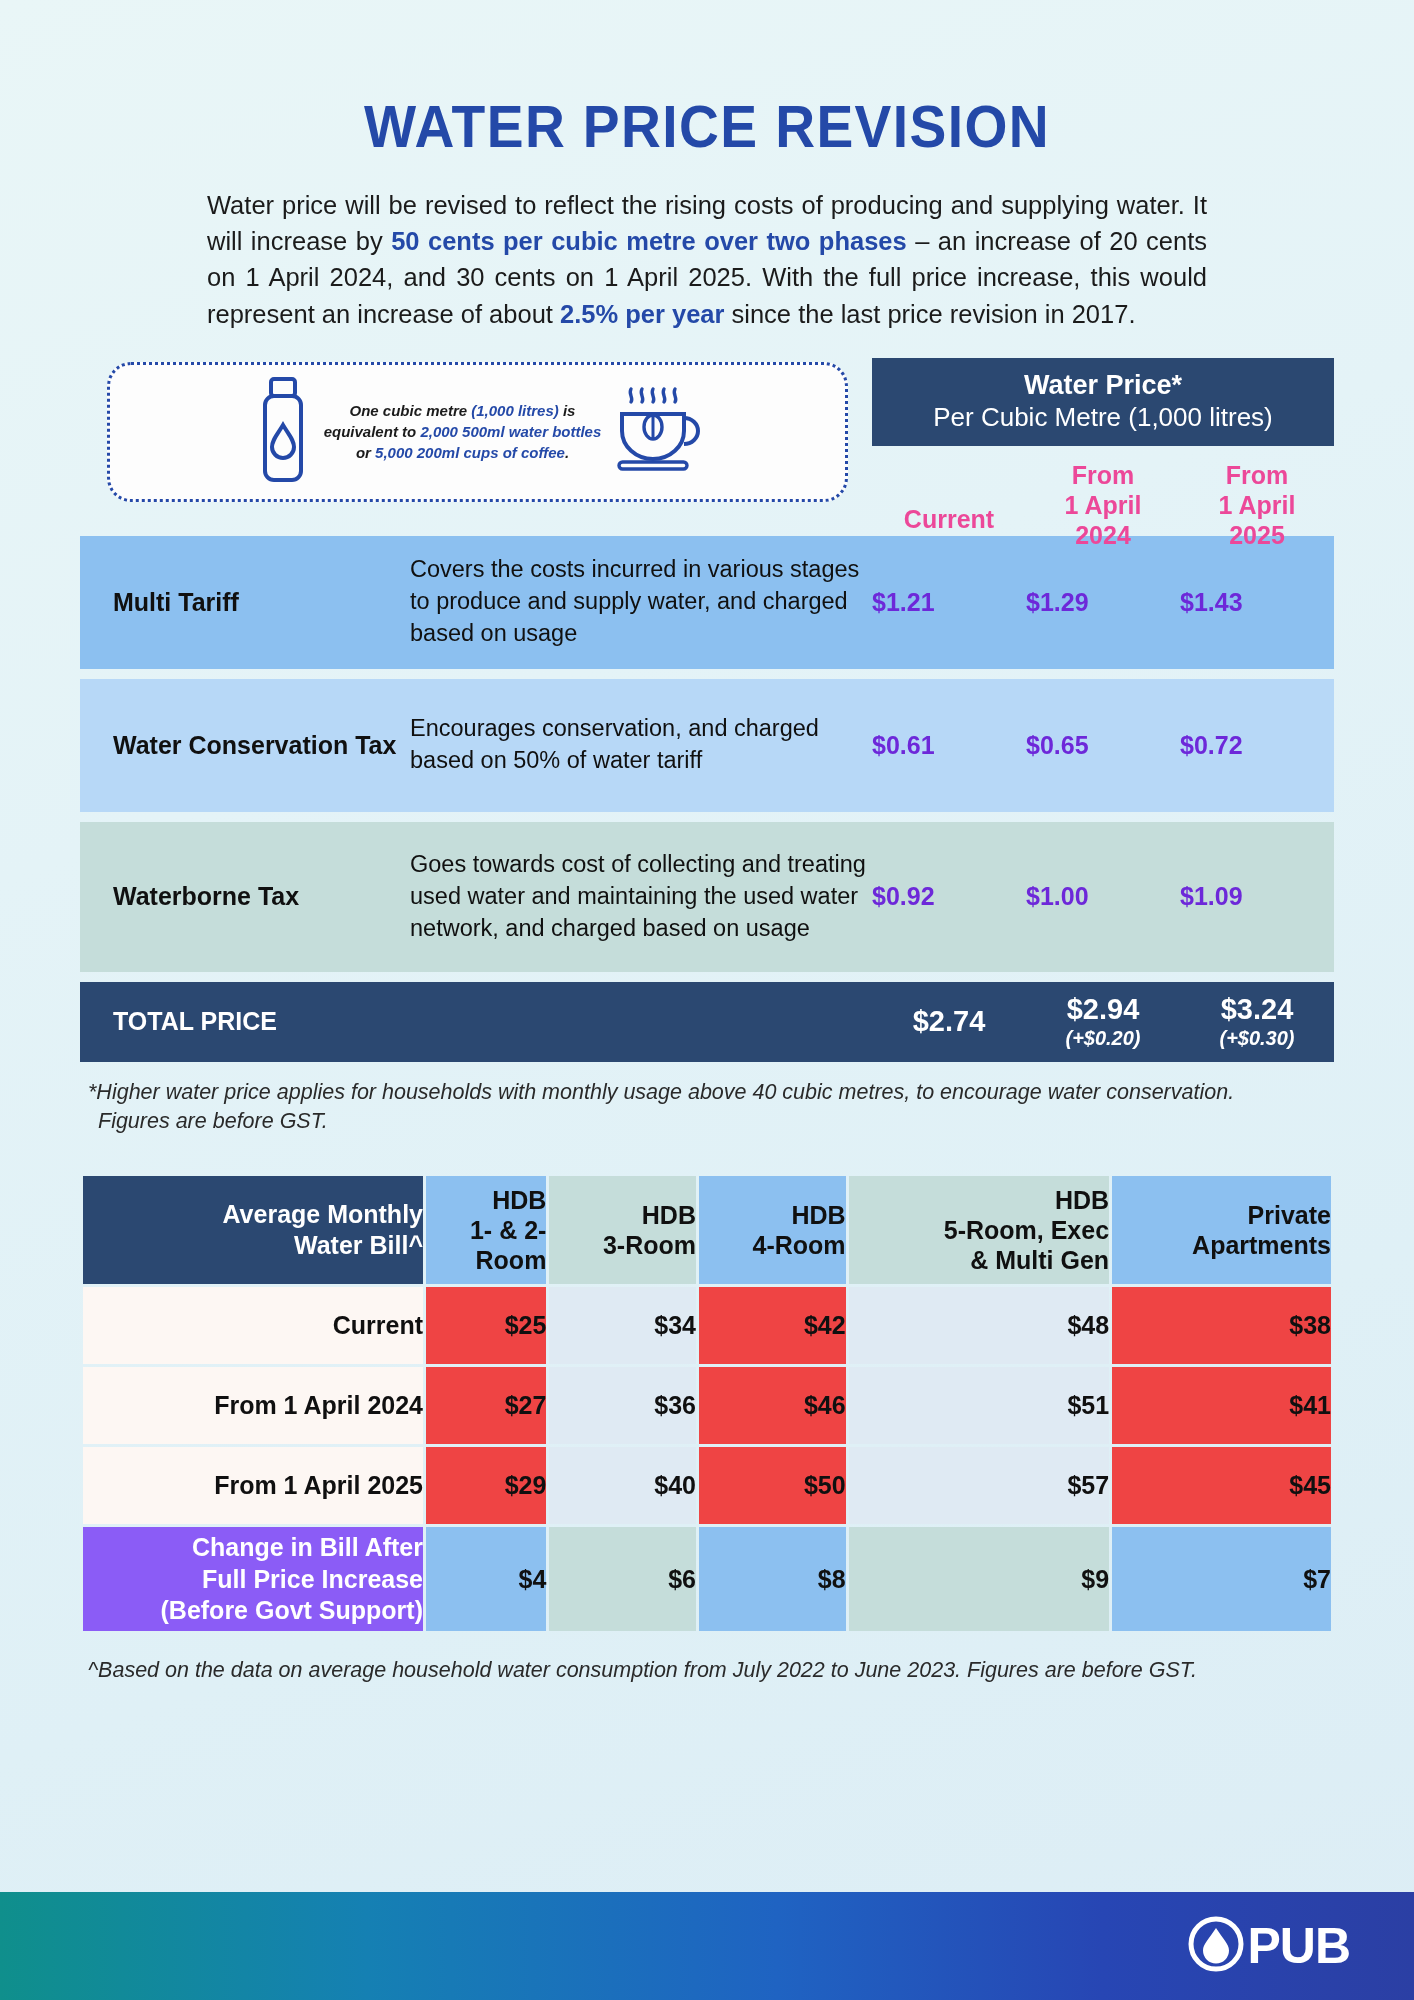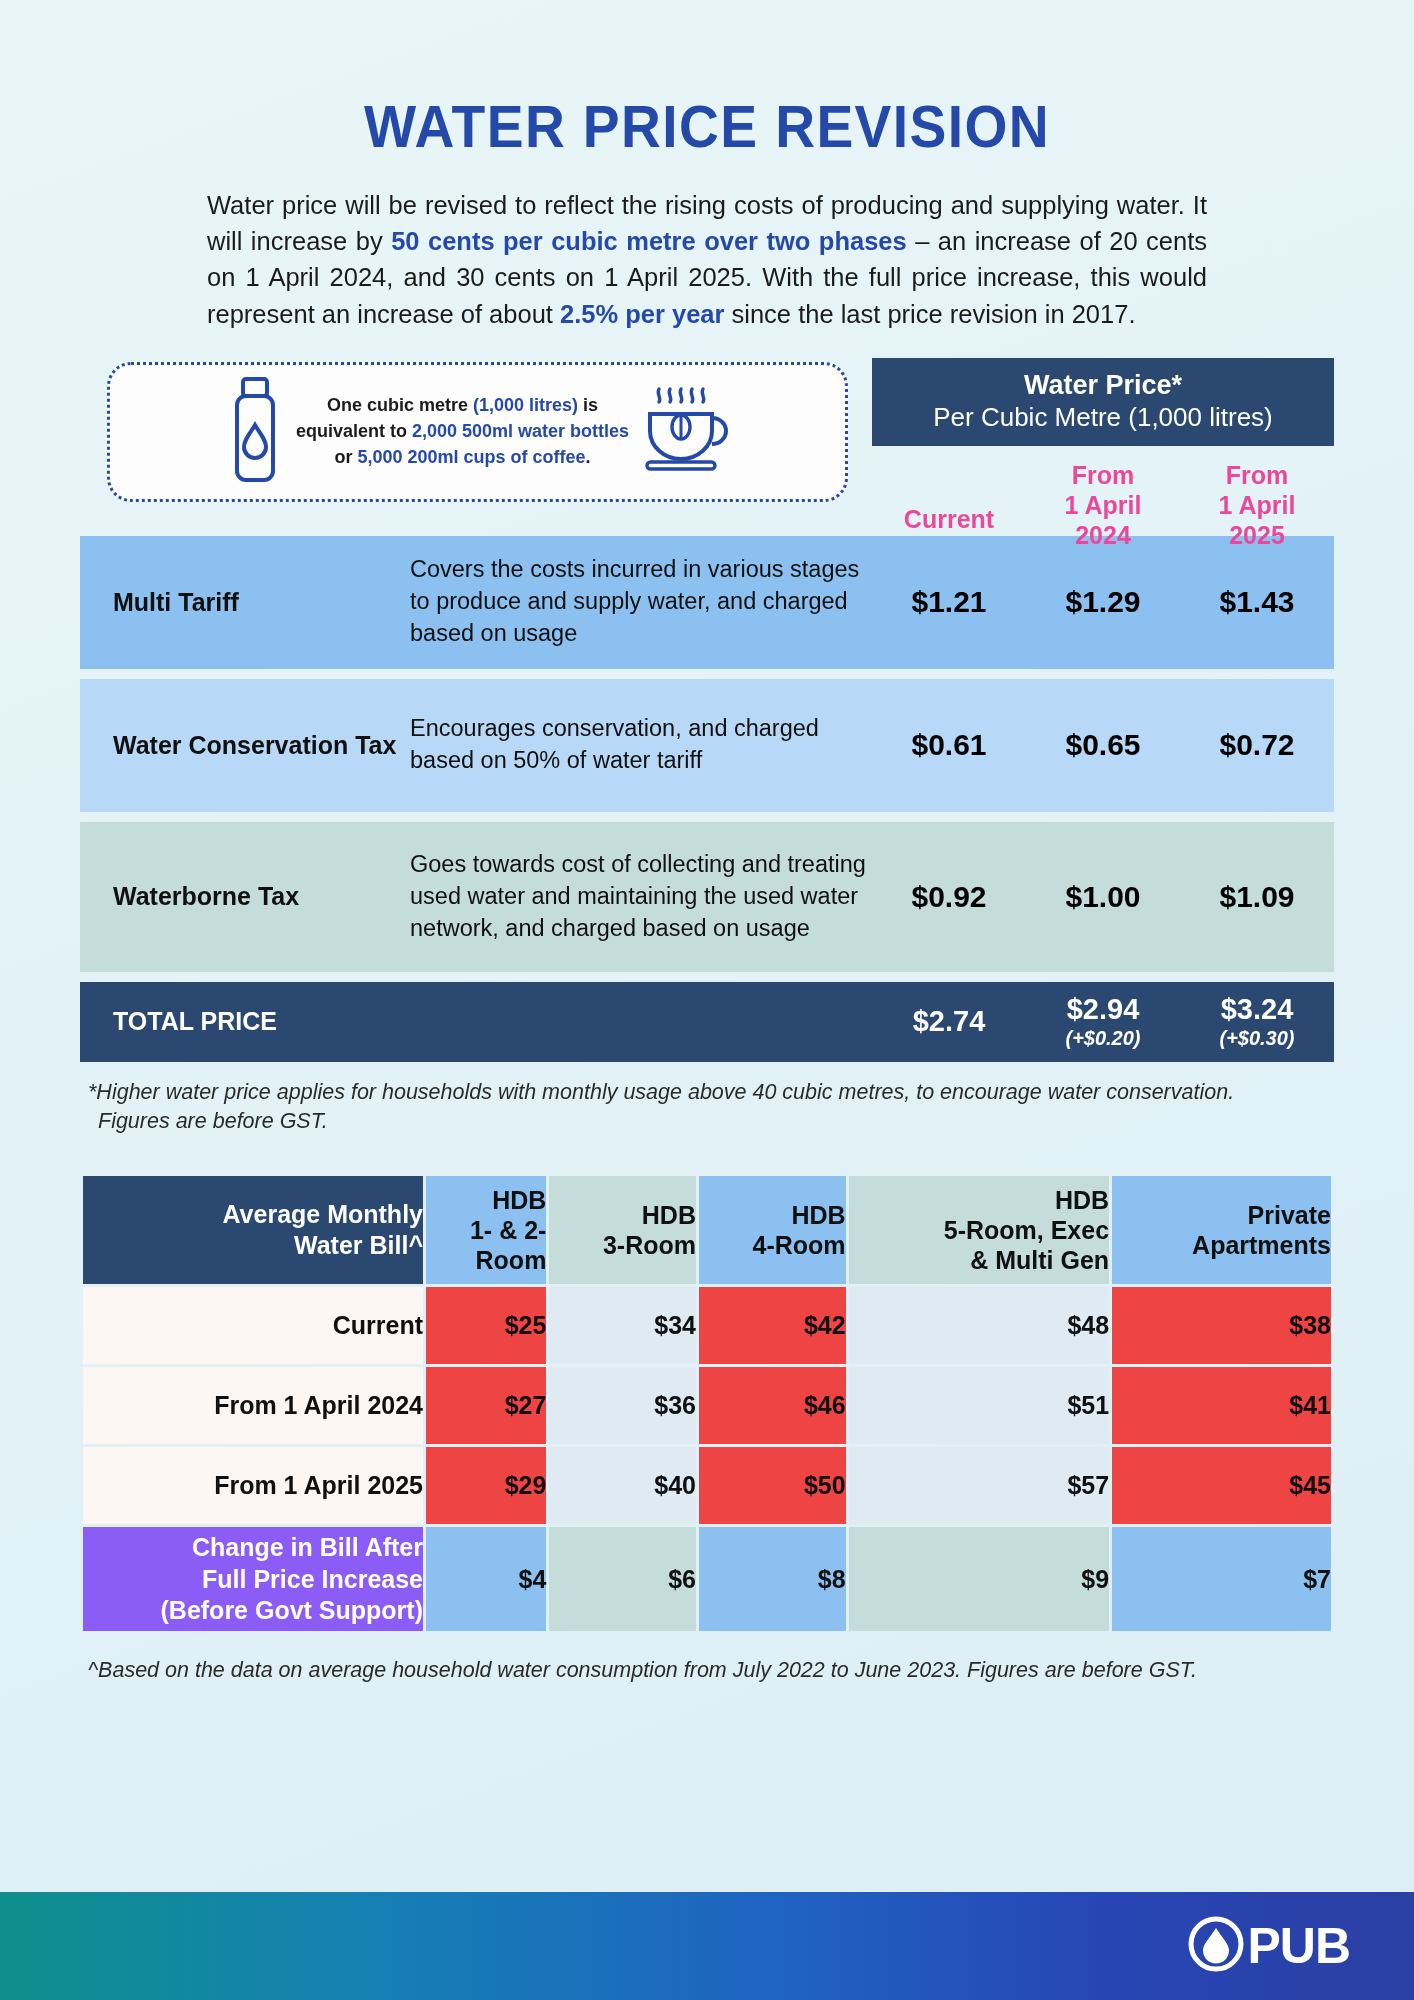--- a/index.html
+++ b/index.html
@@ -38,21 +38,21 @@
   .midrow { position:relative; width:1254px; margin:30px auto 0; height:160px; }
   .infobox {
     position:absolute; left:27px; top:0;
     width:741px; height:140px;
     background:#fdfdfd;
     border:3px dotted #2449a8;
     border-radius:24px;
     display:flex; align-items:center; justify-content:center; gap:10px;
   }
   .infobox .txt {
-    font-size:18px; color:#1b1b1b;
+    font-size:15px; font-style:italic; color:#1b1b1b;
     text-align:center; line-height:1.42; font-weight:600;
     font-family:"Liberation Sans", sans-serif;
   }
   .infobox .txt b { color:#2449a8; font-weight:bold; }
   .bottle-icon, .coffee-icon { flex:0 0 auto; }
 
   
   .priceheadwrap { position:absolute; right:0px; top:-4px; width:462px; }
   .priceheadbar {
     background:#2b4871; color:#fff; text-align:center;
@@ -70,21 +70,21 @@
   
   .maintable { width:1254px; margin:0 auto; margin-top:14px; }
   .mrow { display:flex; align-items:center; margin-bottom:10px; }
   .mrow .name {
     width:330px; padding-left:33px;
     font-size:25px; font-weight:bold; color:#101010;
   }
   .mrow .desc {
     width:462px; font-size:23.5px; line-height:1.36; color:#101010;
   }
-  .mrow .v { flex:1; text-align:center; font-size:30px; font-weight:bold; color:#000000; }
+  .mrow .v { flex:1; font-size:25px; font-weight:bold; color:#6d28d9; }
   .r1 { background:#8cc0f0; height:133px; }
   .r2 { background:#b7d8f7; height:133px; }
   .r3 { background:#c5ddda; height:150px; }
   .rtotal {
     background:#2b4871; height:80px; color:#fff; display:flex; align-items:center;
   }
   .rtotal .name { width:330px; padding-left:33px; font-size:25px; font-weight:bold; color:#fff; }
   .rtotal .spacer { width:462px; }
   .rtotal .v { flex:1; text-align:center; color:#fff; }
   .rtotal .v .big { font-size:29px; font-weight:bold; display:block; }

